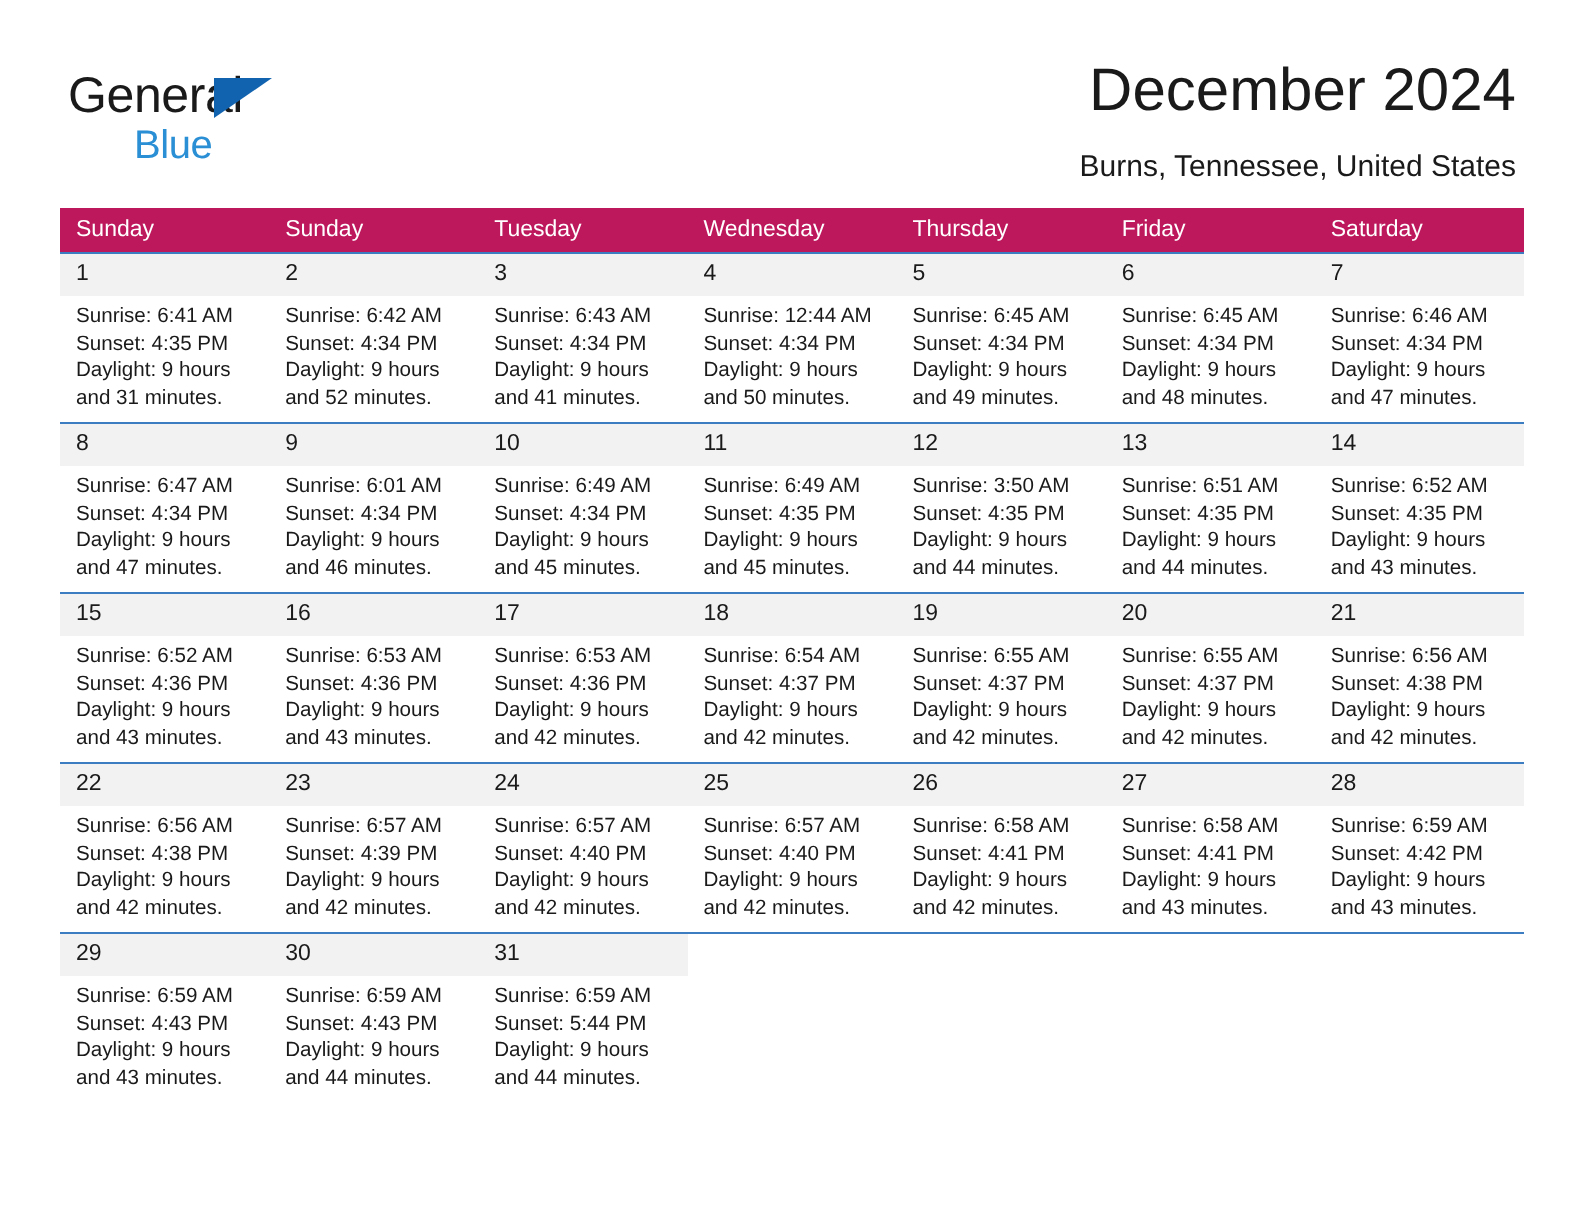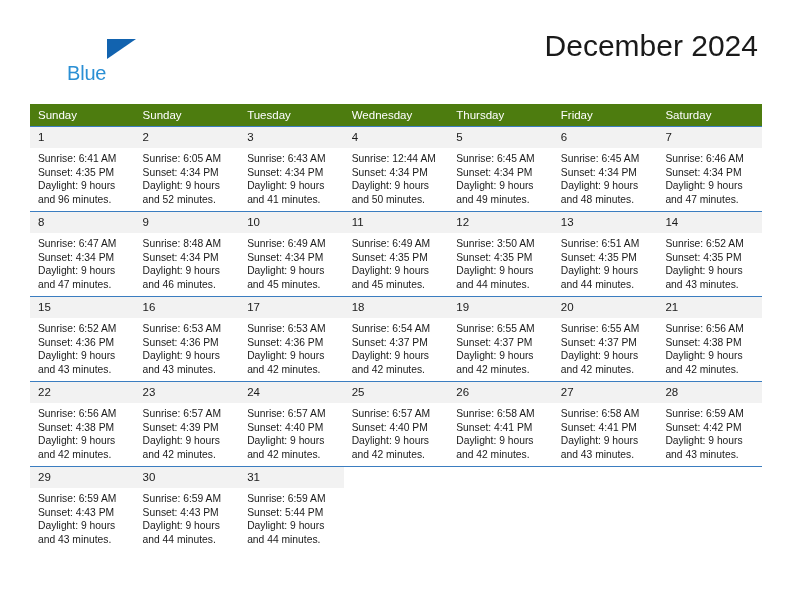--- a/index.html
+++ b/index.html
@@ -91,21 +91,21 @@
     left: 30px;
     top: 104px;
     width: 732px;
   }
   table.cal {
     border-collapse: collapse;
     width: 732px;
     table-layout: fixed;
   }
   table.cal th {
-    background: #4d7c0f;
+    background: #be185d;
     color: #ffffff;
     font-size: 11.5px;
     font-weight: normal;
     text-align: left;
     padding: 5px 0 5px 8px;
     height: 18px;
     box-sizing: border-box;
   }
   table.cal td {
     vertical-align: top;
@@ -141,25 +141,27 @@
   }
 </style>
 </head>
 <body>
 
 <div class="page">
 
   <div class="header">
 
     <div class="logo">
+      <span class="logo-general">General</span>
       <span class="logo-tri"></span>
       <span class="logo-blue">Blue</span>
     </div>
 
     <div class="title">December 2024</div>
+    <div class="subtitle">Burns, Tennessee, United States</div>
   </div>
 
   <div class="calendar">
     <table class="cal">
       <thead>
         <tr>
           <th>Sunday</th>
           <th>Sunday</th>
           <th>Tuesday</th>
           <th>Wednesday</th>
@@ -170,29 +172,29 @@
       </thead>
       <tbody id="cal-body">
           <tr>
             <td>
               <div class="cell">
                 <div class="daynum">1</div>
                 <div class="info">
                   <div>Sunrise: 6:41 AM</div>
                   <div>Sunset: 4:35 PM</div>
                   <div>Daylight: 9 hours</div>
-                  <div>and 96 minutes.</div>
+                  <div>and 31 minutes.</div>
                 </div>
               </div>
             </td>
             <td>
               <div class="cell">
                 <div class="daynum">2</div>
                 <div class="info">
-                  <div>Sunrise: 6:05 AM</div>
+                  <div>Sunrise: 6:42 AM</div>
                   <div>Sunset: 4:34 PM</div>
                   <div>Daylight: 9 hours</div>
                   <div>and 52 minutes.</div>
                 </div>
               </div>
             </td>
             <td>
               <div class="cell">
                 <div class="daynum">3</div>
                 <div class="info">
@@ -257,21 +259,21 @@
                   <div>Sunset: 4:34 PM</div>
                   <div>Daylight: 9 hours</div>
                   <div>and 47 minutes.</div>
                 </div>
               </div>
             </td>
             <td>
               <div class="cell">
                 <div class="daynum">9</div>
                 <div class="info">
-                  <div>Sunrise: 8:48 AM</div>
+                  <div>Sunrise: 6:01 AM</div>
                   <div>Sunset: 4:34 PM</div>
                   <div>Daylight: 9 hours</div>
                   <div>and 46 minutes.</div>
                 </div>
               </div>
             </td>
             <td>
               <div class="cell">
                 <div class="daynum">10</div>
                 <div class="info">

